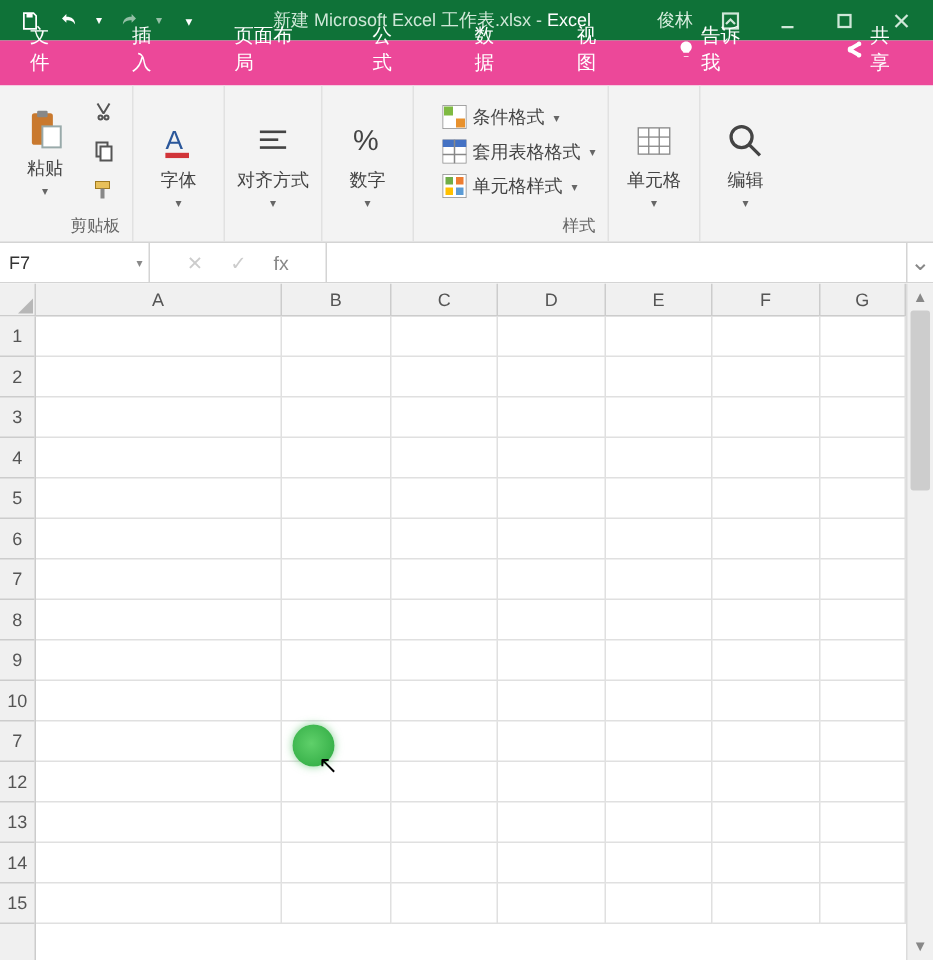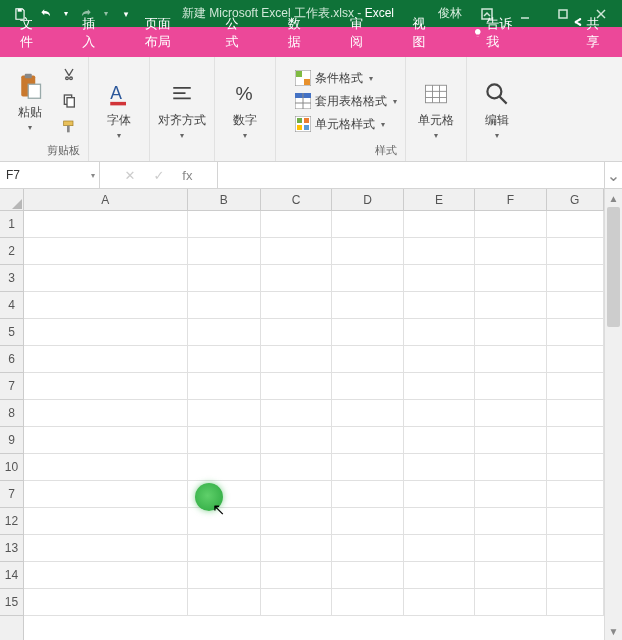--- a/index.html
+++ b/index.html
@@ -15,21 +15,21 @@
 .winbtn { width: 34px; height: 24px; display: flex; align-items: center; justify-content: center; color: #cfe7d8; }
 .winbtn svg { width: 12px; height: 12px; stroke: #cfe7d8; fill: none; stroke-width: 1.5; }
 .username { color: #d8eedf; font-size: 12px; margin-right: 8px; }
 
 .tabs { height: 30px; background: #ec4899; display: flex; align-items: flex-end; padding: 0 8px; gap: 20px; }
 .tab { padding: 6px 12px 6px; color: #fff; font-size: 13px; cursor: pointer; }
 .tab.file { background: transparent; }
 .tab.active { background: #f3f3f3; color: #217346; }
 .tabs .spacer { flex: 1; }
 .tell { display: flex; align-items: center; color: #fff; font-size: 13px; gap: 4px; padding: 6px 10px; }
-.share { display: flex; color: #fff; font-size: 13px; gap: 4px; padding: 6px 10px; }
+.share { display: flex; align-items: center; color: #fff; font-size: 13px; gap: 4px; padding: 6px 10px; }
 
 .ribbon { height: 105px; background: #f3f3f3; border-bottom: 1px solid #d4d4d4; display: flex; }
 .group { border-right: 1px solid #e1e1e1; padding: 4px 8px 0; display: flex; flex-direction: column; align-items: flex-end; justify-content: space-between; }
 .group-body { flex: 1; display: flex; align-items: center; gap: 6px; }
 .group-label { font-size: 11px; color: #666; padding: 2px 0 3px; }
 .bigbtn { display: flex; flex-direction: column; align-items: center; gap: 2px; font-size: 12px; color: #444; cursor: pointer; min-width: 44px; }
 .bigbtn .bicon { width: 32px; height: 32px; display: flex; align-items: center; justify-content: center; }
 .bigbtn .bicon svg { width: 28px; height: 28px; }
 .bigbtn .caret { font-size: 8px; color: #666; }
 .smallstack { display: flex; flex-direction: column; gap: 4px; }
@@ -121,21 +121,20 @@
       </div>
   </div>
 </div>
 
 <div class="tabs">
   <div class="tab file">文件</div>
   <div class="tab">插入</div>
   <div class="tab">页面布局</div>
   <div class="tab">公式</div>
   <div class="tab">数据</div>
-  <div class="tab">审阅</div>
   <div class="tab">视图</div>
   <div class="tell">
     <svg width="14" height="14" viewBox="0 0 24 24">
         <path fill="#fff" d="M9 21h6v-1H9v1zm3-19C8 2 5 5 5 9c0 2.4 1.2 4 2.5 5.3.7.7 1 1.7 1 1.7h7s.3-1 1-1.7C17.8 13 19 11.4 19 9c0-4-3-7-7-7z"></path>
       </svg>
     <span>告诉我</span>
   </div>
   <div class="spacer"></div>
   <div class="share">
     <svg width="14" height="14" viewBox="0 0 24 24">

